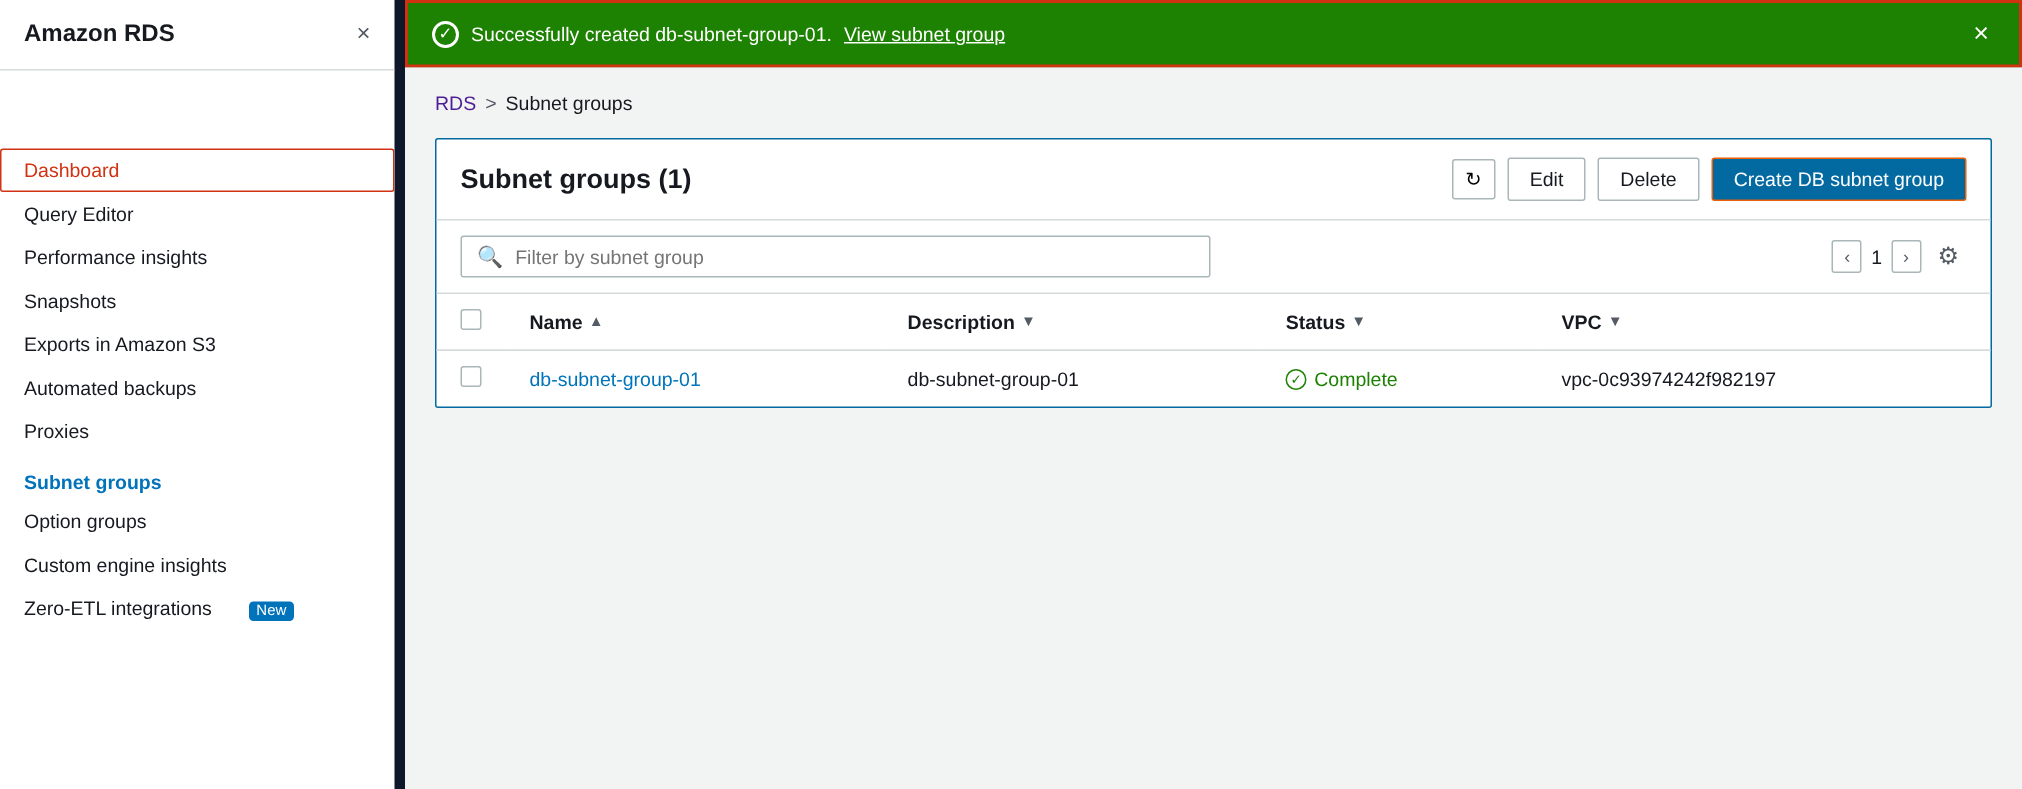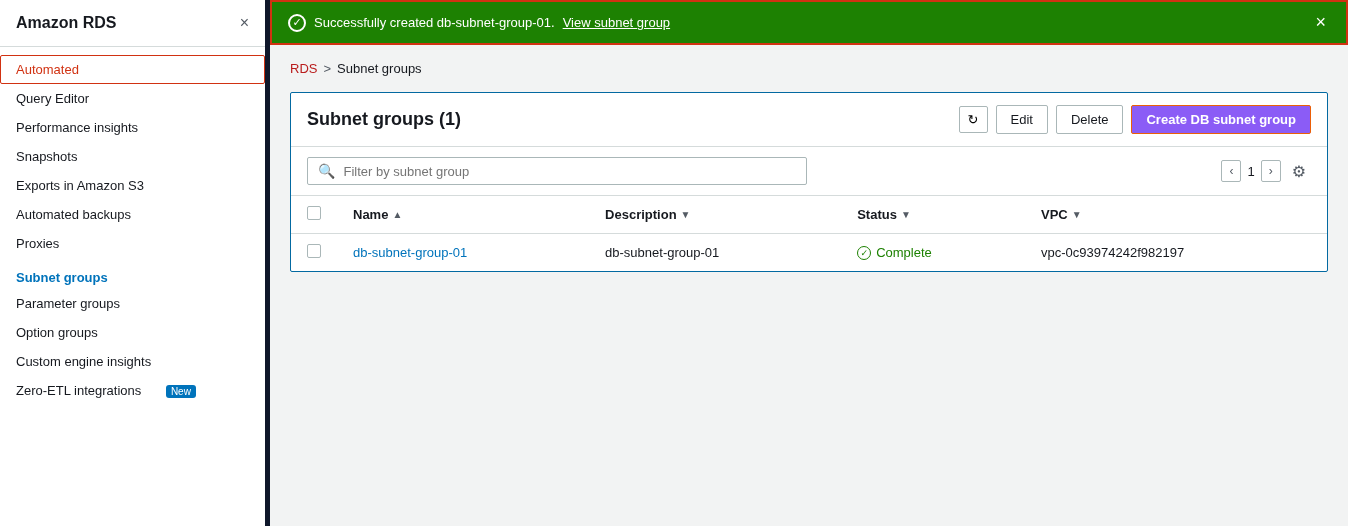--- a/index.html
+++ b/index.html
@@ -3,25 +3,26 @@
   <meta charset="utf-8">
   <style>
     * { box-sizing: border-box; margin: 0; padding: 0; }
     body { font-family: -apple-system, BlinkMacSystemFont, 'Segoe UI', Arial, sans-serif; font-size: 13px; background: #f2f3f3; display: flex; height: 526px; overflow: hidden; }
 
     
     .sidebar {
       width: 270px;
       min-width: 270px;
       background: #fff;
-      border-right: 5px solid #0f172a;
+      border-right: 7px solid #0f172a;
       display: flex;
       flex-direction: column;
       height: 100%;
       overflow: hidden;
+      gap: 44px;
     }
     .sidebar-header {
       display: flex;
       align-items: center;
       justify-content: space-between;
       padding: 14px 16px;
       border-bottom: 1px solid #d5dbdb;
     }
     .sidebar-title {
       font-size: 16px;
@@ -126,21 +127,21 @@
 
     
     .breadcrumb {
       display: flex;
       align-items: center;
       gap: 6px;
       margin-bottom: 16px;
       font-size: 13px;
     }
     .breadcrumb-link {
-      color: #b91c1c;
+      color: #4c1d95;
       cursor: pointer;
       text-decoration: none;
     }
     .breadcrumb-separator { color: #545b64; }
     .breadcrumb-current { color: #16191f; }
 
     
     .panel {
       background: #fff;
       border: 1px solid #0369a1;
@@ -166,24 +167,24 @@
     .btn {
       padding: 6px 14px;
       border-radius: 2px;
       font-size: 13px;
       cursor: pointer;
       border: 1px solid #aab7b8;
       background: #fff;
       color: #16191f;
     }
     .btn-primary {
-      background: #8b5cf6;
+      background: #0369a1;
       border-color: #eb5f07;
       color: #fff;
-      font-weight: 700;
+      font-weight: 400;
     }
     .btn-icon {
       padding: 5px 8px;
       border: 1px solid #aab7b8;
       background: #fff;
       border-radius: 2px;
       cursor: pointer;
       font-size: 13px;
     }
 
@@ -293,21 +294,21 @@
 </head>
 <body>
 
 <div class="sidebar">
   <div class="sidebar-header">
     <span class="sidebar-title">Amazon RDS</span>
     <button class="sidebar-close">×</button>
   </div>
   <nav class="sidebar-nav">
     <div class="sidebar-item active">
-      <span>Automated</span>
+      <span>Dashboard</span>
     </div>
     <div class="sidebar-item">
       <span>Query Editor</span>
     </div>
     <div class="sidebar-item">
       <span>Performance insights</span>
     </div>
     <div class="sidebar-item">
       <span>Snapshots</span>
     </div>
@@ -315,23 +316,20 @@
       <span>Exports in Amazon S3</span>
     </div>
     <div class="sidebar-item">
       <span>Automated backups</span>
     </div>
     <div class="sidebar-item">
       <span>Proxies</span>
     </div>
 
     <div class="sidebar-section-label">Subnet groups</div>
-    <div class="sidebar-item">
-      <span>Parameter groups</span>
-    </div>
     <div class="sidebar-item">
       <span>Option groups</span>
     </div>
     <div class="sidebar-item">
       <span>Custom engine insights</span>
     </div>
     <div class="sidebar-item">
       <span>Zero-ETL integrations</span>
       <span class="new-badge">New</span>
     </div>

